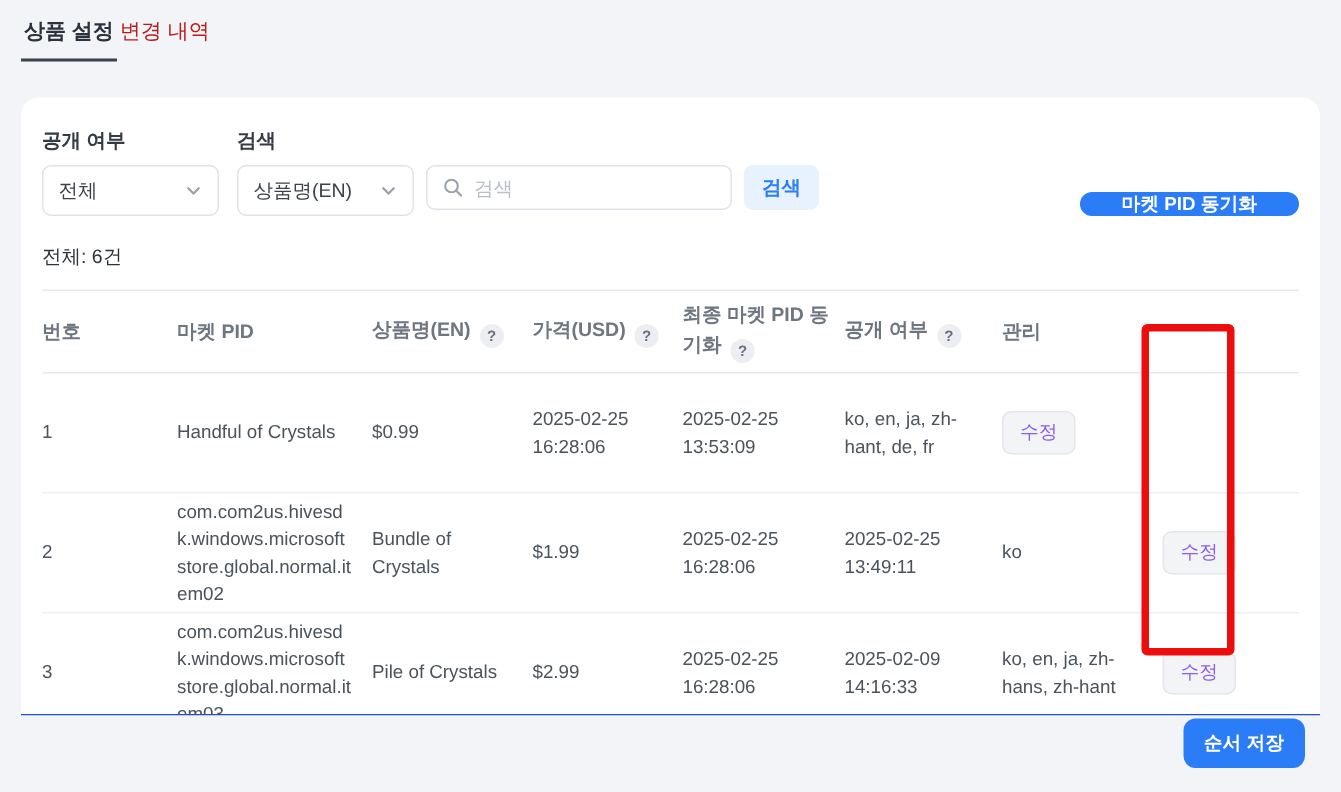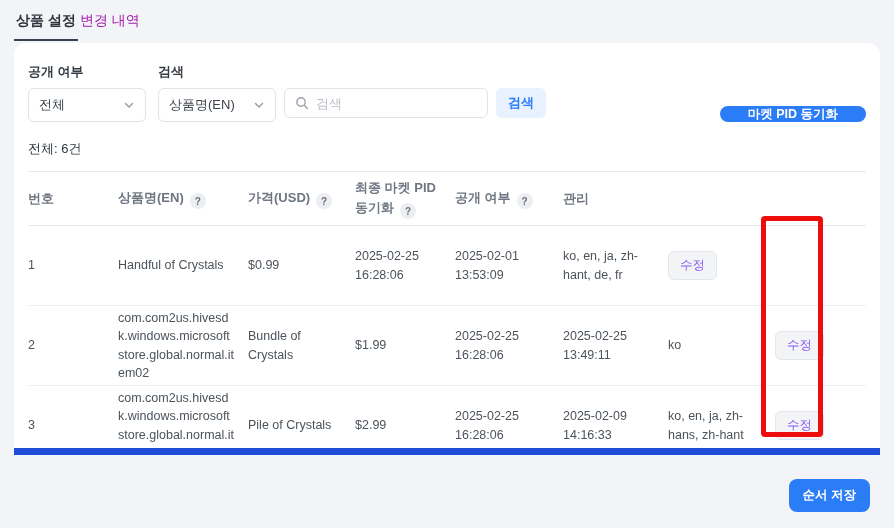--- a/index.html
+++ b/index.html
@@ -5,27 +5,27 @@
   * { margin:0; padding:0; box-sizing:border-box; }
   html,body { width:894px; height:528px; overflow:hidden; }
   body {
     font-family:"Liberation Sans","DejaVu Sans",sans-serif;
     background:#f3f4f7;
     position:relative;
     color:#3c434b;
   }
   
   .tabbar { position:absolute; top:8px; left:14px; display:flex; }
-  .tab { font-size:14px; padding:4px 2px 9px; cursor:pointer; color:#a21caf; font-weight:500; }
+  .tab { font-size:14px; padding:4px 2px 9px; cursor:pointer; color:#b91c1c; font-weight:500; }
   .tab.active { color:#2b323b; font-weight:700; border-bottom:2px solid #39414e; }
   
   .card {
-    position:absolute; left:14px; top:43px; width:866px; height:412px;
+    position:absolute; left:14px; top:65px; width:866px; height:412px;
     background:#ffffff; border-radius:12px 12px 0 0;
-    border-bottom:7px solid #1d4ed8;
+    border-bottom:1px solid #1d4ed8;
     padding:20px 14px 0; overflow:hidden;
   }
   
   .filter-row { display:flex; align-items:flex-end; }
   .fgroup { margin-right:12px; }
   .flabel { font-size:13px; font-weight:700; color:#343b43; margin-bottom:7px; }
   .controls { display:flex; gap:8px; }
   .select {
     height:30px; border:1px solid #e0e3e9; border-radius:6px; background:#fff;
     display:flex; align-items:center; justify-content:space-between;
@@ -129,33 +129,34 @@
       </div>
     </div>
     <button class="btn btn-primary sync-btn">마켓 PID 동기화</button>
   </div>
 
   <div class="total">전체: 6건</div>
 
   <div class="table">
     <div class="thead">
         <div class="th"><span>번호</span></div>
+        <div class="th"><span>마켓 PID</span></div>
         <div class="th"><span>상품명(EN)</span><span class="help">?</span></div>
         <div class="th"><span>가격(USD)</span><span class="help">?</span></div>
         <div class="th"><span>최종 마켓 PID 동기화</span><span class="help">?</span></div>
         <div class="th"><span>공개 여부</span><span class="help">?</span></div>
         <div class="th"><span>관리</span></div>
       </div>
     <div class="tbody">
         <div class="tr">
           <div class="td cell-no">1</div>
           <div class="td cell-name">Handful of Crystals</div>
           <div class="td cell-price">$0.99</div>
           <div class="td cell-sync">2025-02-25 16:28:06</div>
-          <div class="td cell-modified">2025-02-01 13:53:09</div>
+          <div class="td cell-modified">2025-02-25 13:53:09</div>
           <div class="td cell-visibility">ko, en, ja, zh-hant, de, fr</div>
           <div class="td cell-manage"><button class="edit-btn">수정</button></div>
         </div>
         <div class="tr">
           <div class="td cell-no">2</div>
           <div class="td cell-pid">com.com2us.hivesdk.windows.microsoftstore.global.normal.item02</div>
           <div class="td cell-name">Bundle of Crystals</div>
           <div class="td cell-price">$1.99</div>
           <div class="td cell-sync">2025-02-25 16:28:06</div>
           <div class="td cell-modified">2025-02-25 13:49:11</div>

